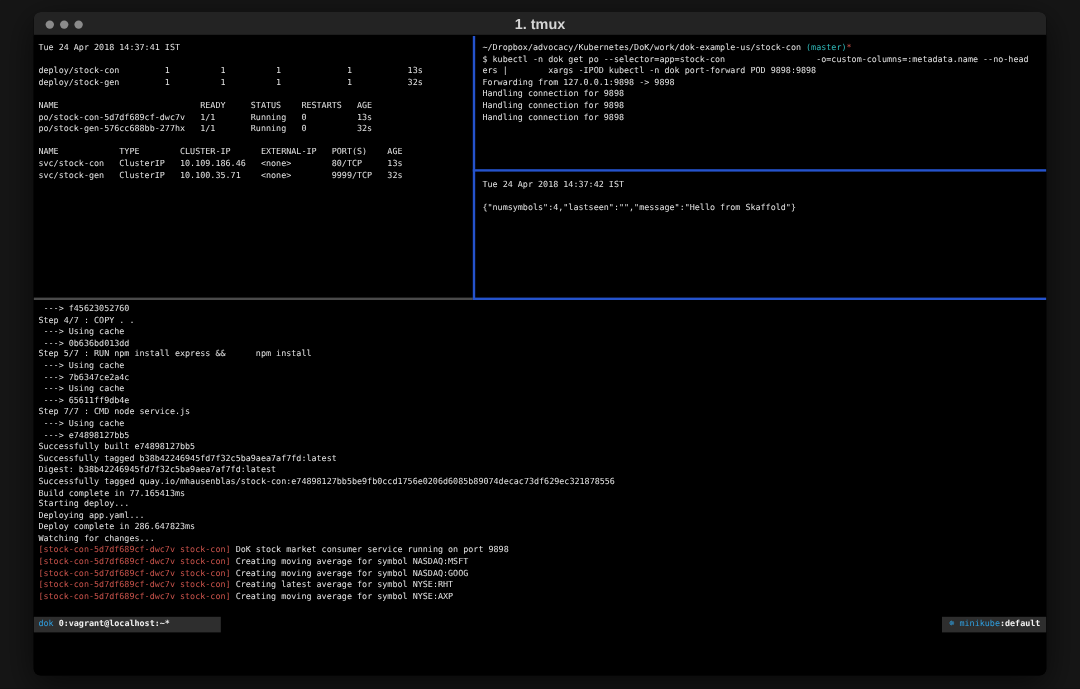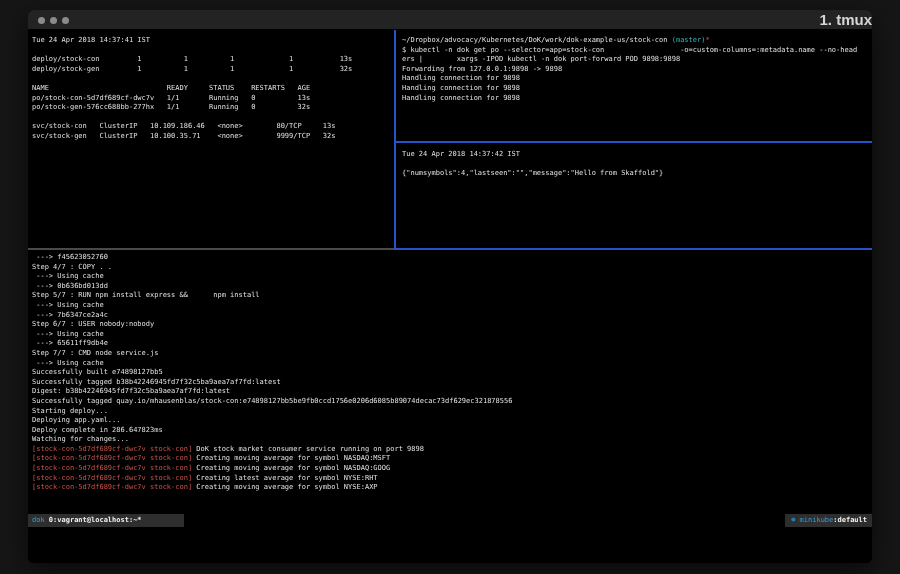--- a/index.html
+++ b/index.html
@@ -13,21 +13,21 @@
   .scene{position:relative;width:900px;height:574px;background:var(--bg);}
   .window{position:absolute;left:28px;top:10px;width:844px;height:553px;
           background:var(--term);border-radius:6px;overflow:hidden;
           box-shadow:0 8px 28px rgba(0,0,0,0.6);}
   .titlebar{position:absolute;left:0;top:0;width:100%;height:20px;
             background:var(--titlebar);border-bottom:1px solid #000;}
   .lights{position:absolute;left:10px;top:0;height:20px;display:flex;
           align-items:center;gap:5px;}
   .light{width:7px;height:7px;border-radius:50%;background:#8b8b8b;display:inline-block;}
   .title{position:absolute;left:0;top:0;width:100%;height:20px;line-height:20px;
-         text-align:right;color:#d6d6d6;font-size:15px;font-weight:bold;
+         text-align:center;color:#d6d6d6;font-size:12px;font-weight:bold;
          font-family:"Liberation Sans",sans-serif;}
   .term{position:absolute;left:0;top:20px;width:844px;height:533px;background:var(--term);}
   .pane{position:absolute;overflow:hidden;}
   .line{white-space:pre;height:9.6px;line-height:9.6px;font-size:7px;}
   .c-fg{color:var(--fg);}
   .c-red{color:var(--red);}
   .c-cyan{color:var(--cyan);text-align:center;}
   .c-blue{color:var(--blue);}
   .c-bold{color:#f2f2f2;font-weight:bold;}
   .pane-top-left{left:0;top:0;width:366px;height:268px;padding:6px 4px 0 4px;}
@@ -62,20 +62,21 @@
       <div class="pane pane-top-left">
           <div class="line"><span class="c-fg">Tue 24 Apr 2018 14:37:41 IST</span></div>
           <div class="line"><span class="c-fg"></span></div>
           <div class="line"><span class="c-fg">deploy/stock-con         1          1          1             1           13s</span></div>
           <div class="line"><span class="c-fg">deploy/stock-gen         1          1          1             1           32s</span></div>
           <div class="line"><span class="c-fg"></span></div>
           <div class="line"><span class="c-fg">NAME                            READY     STATUS    RESTARTS   AGE</span></div>
           <div class="line"><span class="c-fg">po/stock-con-5d7df689cf-dwc7v   1/1       Running   0          13s</span></div>
           <div class="line"><span class="c-fg">po/stock-gen-576cc688bb-277hx   1/1       Running   0          32s</span></div>
           <div class="line"><span class="c-fg"></span></div>
+          <div class="line"><span class="c-fg">NAME            TYPE        CLUSTER-IP      EXTERNAL-IP   PORT(S)    AGE</span></div>
           <div class="line"><span class="c-fg">svc/stock-con   ClusterIP   10.109.186.46   &lt;none&gt;        80/TCP     13s</span></div>
           <div class="line"><span class="c-fg">svc/stock-gen   ClusterIP   10.100.35.71    &lt;none&gt;        9999/TCP   32s</span></div>
         </div>
       <div class="vborder"></div>
       <div class="pane pane-top-right">
           <div class="line"><span class="c-fg">~/Dropbox/advocacy/Kubernetes/DoK/work/dok-example-us/stock-con </span><span class="c-cyan">(master)</span><span class="c-red">*</span></div>
           <div class="line"><span class="c-fg">$ kubectl -n dok get po --selector=app=stock-con                  -o=custom-columns=:metadata.name --no-head</span></div>
           <div class="line"><span class="c-fg">ers |        xargs -IPOD kubectl -n dok port-forward POD 9898:9898</span></div>
           <div class="line"><span class="c-fg">Forwarding from 127.0.0.1:9898 -&gt; 9898</span></div>
           <div class="line"><span class="c-fg">Handling connection for 9898</span></div>
@@ -91,29 +92,30 @@
       <div class="hborder-full-left"></div>
       <div class="hborder-full-right"></div>
       <div class="pane pane-bottom">
           <div class="line"><span class="c-fg"> ---&gt; f45623052760</span></div>
           <div class="line"><span class="c-fg">Step 4/7 : COPY . .</span></div>
           <div class="line"><span class="c-fg"> ---&gt; Using cache</span></div>
           <div class="line"><span class="c-fg"> ---&gt; 0b636bd013dd</span></div>
           <div class="line"><span class="c-fg">Step 5/7 : RUN npm install express &amp;&amp;      npm install</span></div>
           <div class="line"><span class="c-fg"> ---&gt; Using cache</span></div>
           <div class="line"><span class="c-fg"> ---&gt; 7b6347ce2a4c</span></div>
-          <div class="line"><span class="c-fg">Step 6/7 : USER nobody:nobody</span></div>
           <div class="line"><span class="c-fg"> ---&gt; Using cache</span></div>
           <div class="line"><span class="c-fg"> ---&gt; 65611ff9db4e</span></div>
           <div class="line"><span class="c-fg">Step 7/7 : CMD node service.js</span></div>
           <div class="line"><span class="c-fg"> ---&gt; Using cache</span></div>
+          <div class="line"><span class="c-fg"> ---&gt; e74898127bb5</span></div>
           <div class="line"><span class="c-fg">Successfully built e74898127bb5</span></div>
           <div class="line"><span class="c-fg">Successfully tagged b38b42246945fd7f32c5ba9aea7af7fd:latest</span></div>
           <div class="line"><span class="c-fg">Digest: b38b42246945fd7f32c5ba9aea7af7fd:latest</span></div>
           <div class="line"><span class="c-fg">Successfully tagged quay.io/mhausenblas/stock-con:e74898127bb5be9fb0ccd1756e0206d6085b89074decac73df629ec321878556</span></div>
+          <div class="line"><span class="c-fg">Build complete in 77.165413ms</span></div>
           <div class="line"><span class="c-fg">Starting deploy...</span></div>
           <div class="line"><span class="c-fg">Deploying app.yaml...</span></div>
           <div class="line"><span class="c-fg">Deploy complete in 286.647823ms</span></div>
           <div class="line"><span class="c-fg">Watching for changes...</span></div>
           <div class="line"><span class="c-red">[stock-con-5d7df689cf-dwc7v stock-con]</span><span class="c-fg"> DoK stock market consumer service running on port 9898</span></div>
           <div class="line"><span class="c-red">[stock-con-5d7df689cf-dwc7v stock-con]</span><span class="c-fg"> Creating moving average for symbol NASDAQ:MSFT</span></div>
           <div class="line"><span class="c-red">[stock-con-5d7df689cf-dwc7v stock-con]</span><span class="c-fg"> Creating moving average for symbol NASDAQ:GOOG</span></div>
           <div class="line"><span class="c-red">[stock-con-5d7df689cf-dwc7v stock-con]</span><span class="c-fg"> Creating latest average for symbol NYSE:RHT</span></div>
           <div class="line"><span class="c-red">[stock-con-5d7df689cf-dwc7v stock-con]</span><span class="c-fg"> Creating moving average for symbol NYSE:AXP</span></div>
         </div>

